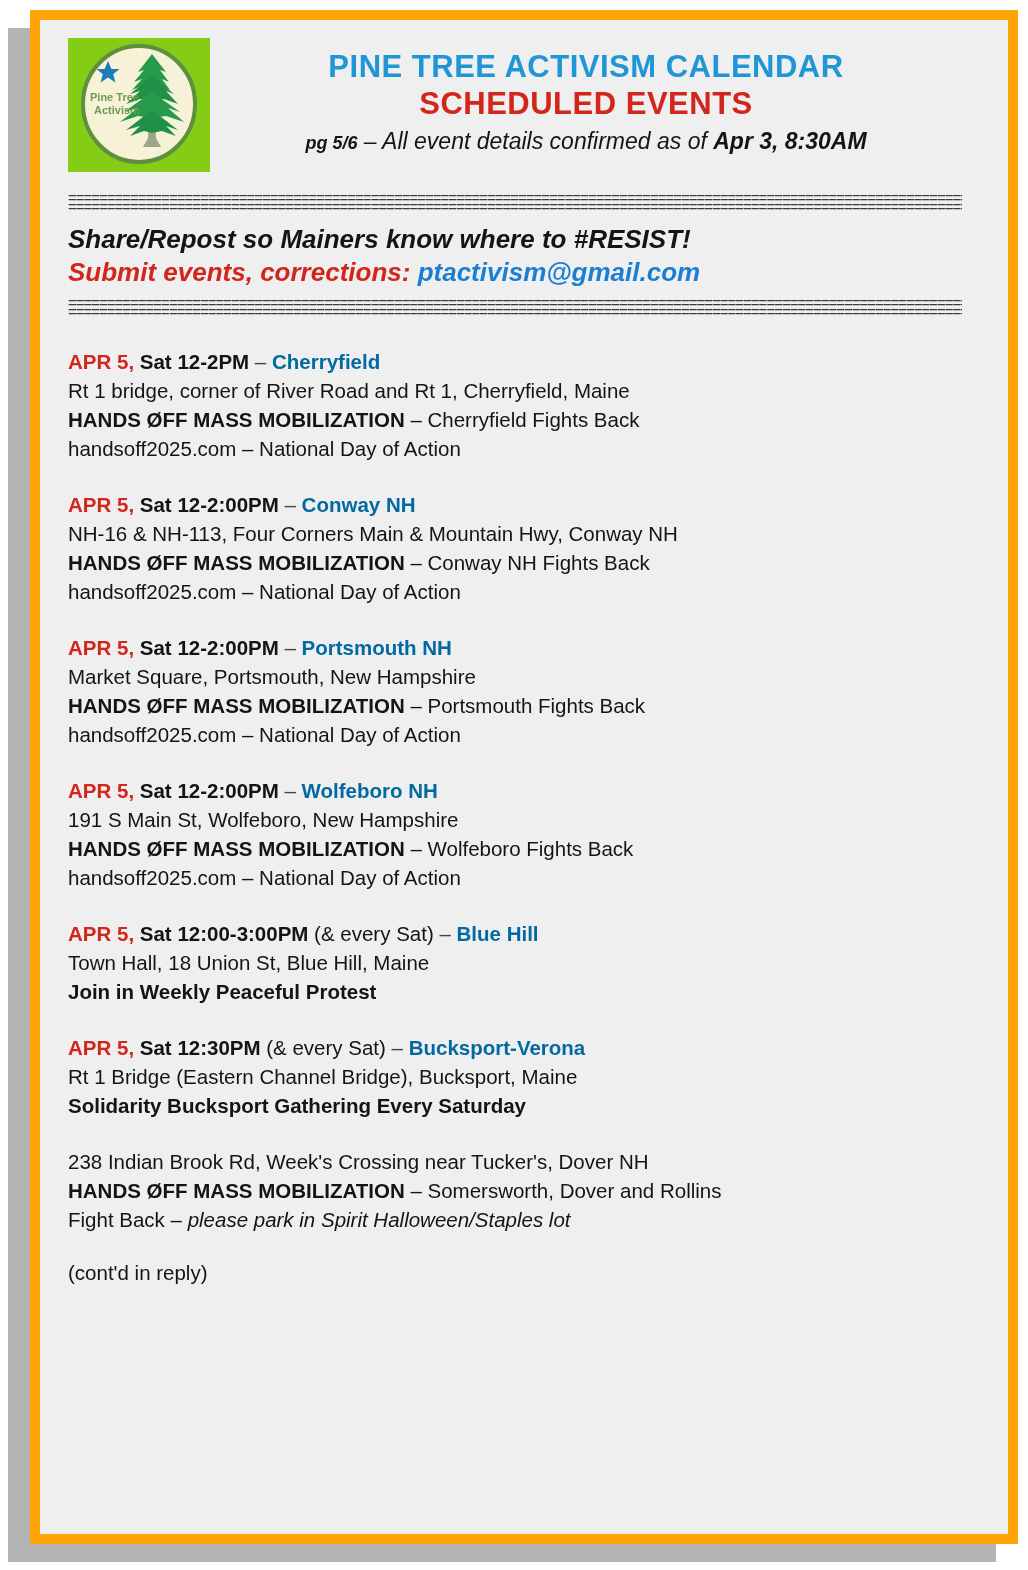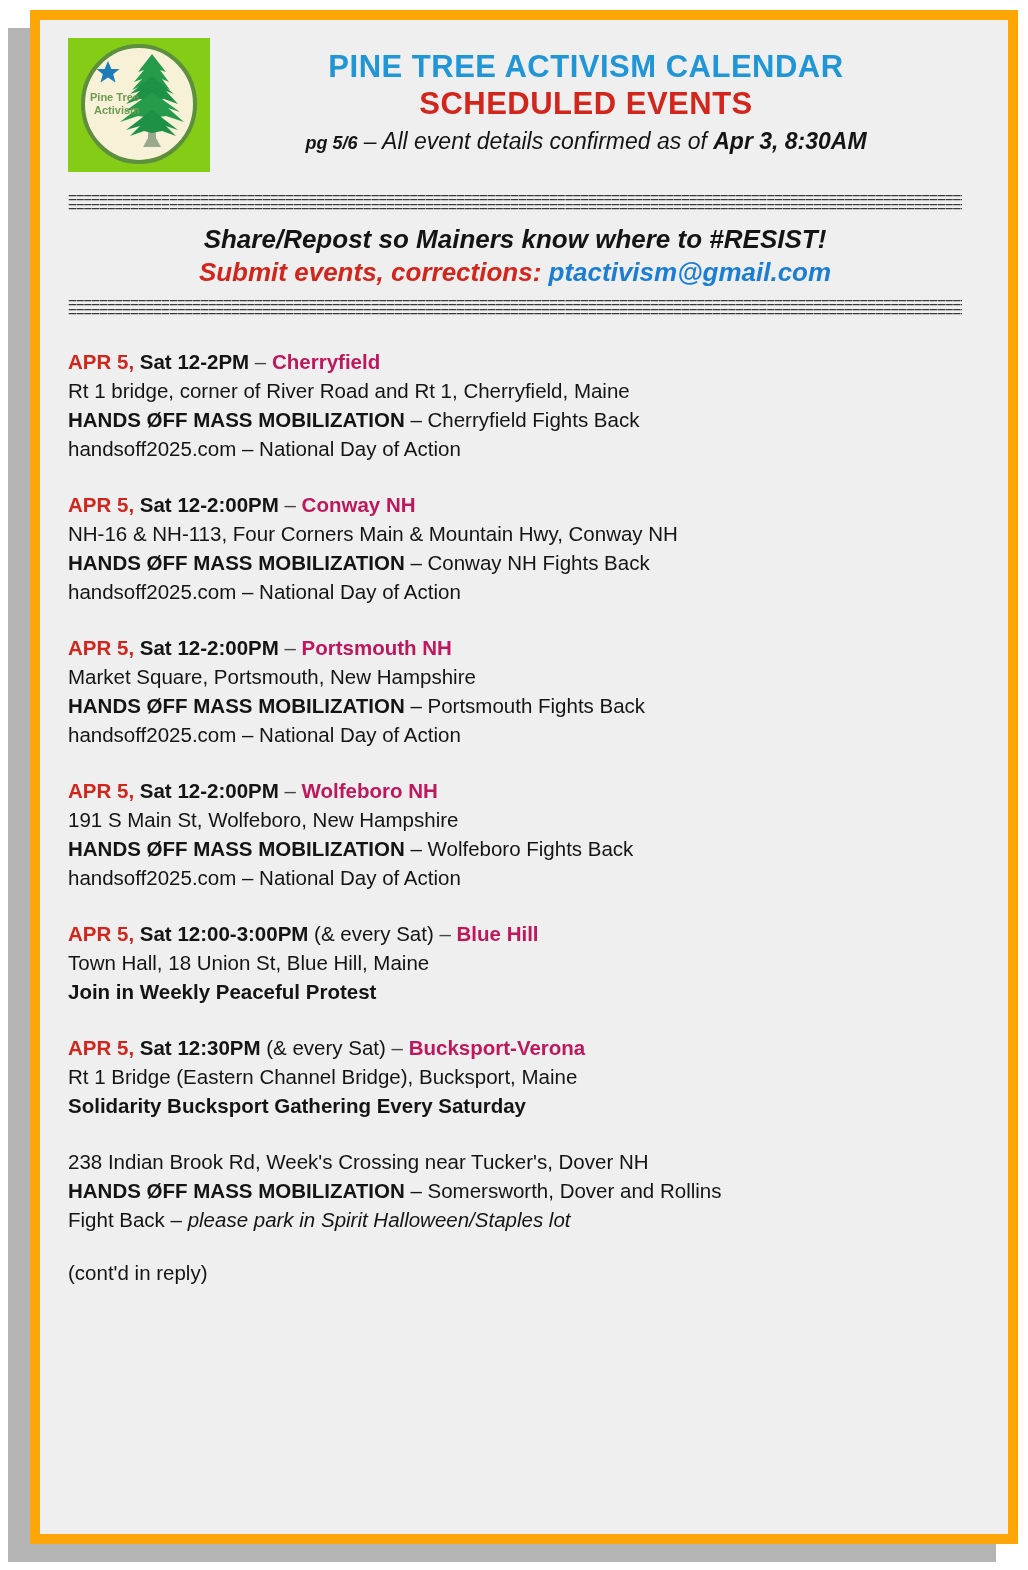--- a/index.html
+++ b/index.html
@@ -20,32 +20,32 @@
   .title3{font-size:23px;font-style:italic;line-height:32px;margin-top:2px;}
   .title3 .pg{font-weight:bold;font-size:18px;}
   .title3 .dt{font-weight:bold;}
   
   .divider{height:19px;overflow:hidden;white-space:nowrap;font-size:15px;line-height:9px;
            letter-spacing:-1px;color:#3a3a3a;margin-top:0;}
   .divider div{height:9px;overflow:hidden;}
   .div1{margin-top:21px;}
   .div2{margin-top:5px;}
   
-  .banner{text-align:center;}
+  .banner{}
   .share-line{font-size:26px;font-weight:bold;font-style:italic;margin-top:11px;line-height:33px;}
   .submit-line{font-size:26px;font-weight:bold;font-style:italic;line-height:33px;margin-bottom:9px;}
   
   .events{margin-top:30px;font-size:20.5px;line-height:29px;}
   .event{margin-bottom:27px;}
   .ev-head{font-weight:bold;}
   .ev-date{color:#d2251b;}
   .ev-time{color:#141414;}
   .ev-extra{font-weight:normal;color:#141414;}
   .ev-dash{font-weight:normal;color:#444;}
-  .ev-loc{color:#be185d;}
+  .ev-loc{color:#0369a1;}
   .seg-b{font-weight:bold;}
   .seg-i{font-style:italic;}
   .contd{font-size:20.5px;margin-top:14px;}
   .footer{margin-top:112px;font-size:19px;line-height:27.5px;max-width:900px;}
   .footer .fb{font-weight:bold;}
 </style>
 </head>
 <body>
 
 <div class="frame">

